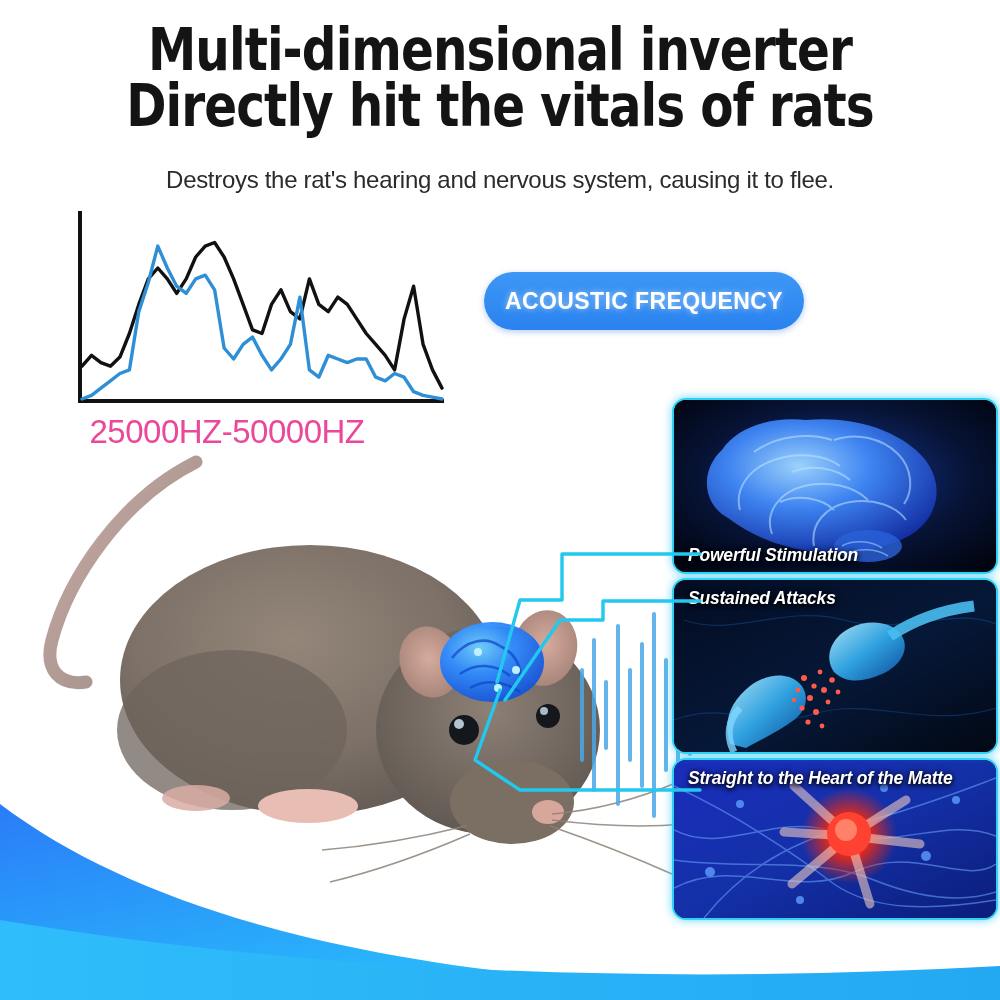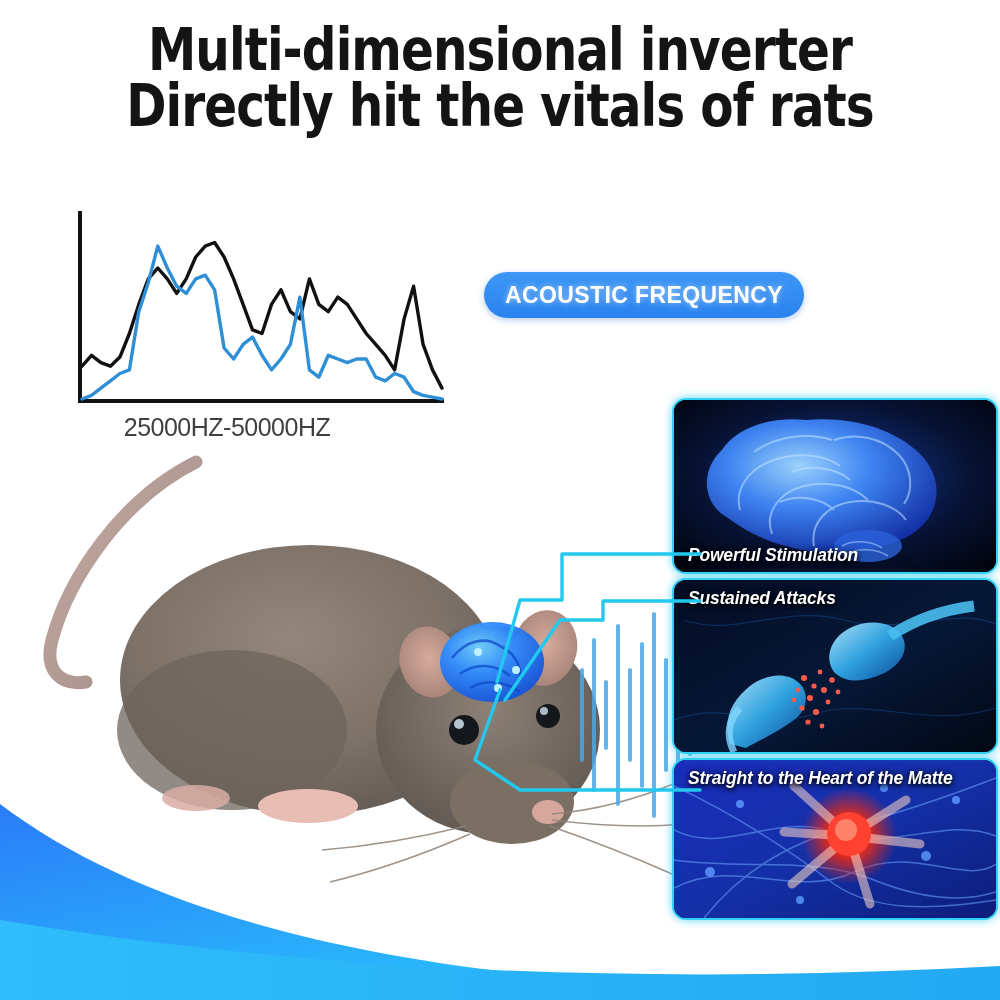--- a/index.html
+++ b/index.html
@@ -12,24 +12,24 @@
     font-weight:bold;color:#141414;font-size:58px;line-height:56px;letter-spacing:-1px;
     transform:scaleX(.93);transform-origin:50% 0;}
   .headline div{white-space:nowrap;}
   .subtitle{position:absolute;left:0;top:166px;width:1000px;text-align:center;
     font-size:24px;color:#2b2b2b;letter-spacing:-.3px;}
 
   
   .chart-wrap{position:absolute;left:62px;top:205px;width:400px;height:255px;}
   .chart-svg{position:absolute;left:0;top:0;}
   .chart-label{position:absolute;left:0;top:208px;width:330px;text-align:center;
-    font-size:25px;color:#404040;letter-spacing:-.5px;}
-
-  
-  .pill{position:absolute;left:484px;top:272px;width:320px;height:46px;border-radius:29px;
+    font-size:33px;color:#ec4899;letter-spacing:-.5px;}
+
+  
+  .pill{position:absolute;left:484px;top:272px;width:320px;height:58px;border-radius:29px;
     background:linear-gradient(180deg,#3d97f5 0%,#2a82ef 100%);
     box-shadow:0 2px 6px rgba(40,110,220,.35);
     display:flex;align-items:center;justify-content:center;}
   .pill span{color:#fff;font-weight:bold;font-size:23px;letter-spacing:.4px;
     text-shadow:0 0 6px rgba(255,255,255,.55);}
 
   
   .rat-area{position:absolute;left:0;top:430px;width:700px;height:470px;}
 
   
@@ -53,20 +53,21 @@
 </style>
 </head>
 <body>
 
 <div id="page">
 
   <div class="headline">
     <div>Multi-dimensional inverter</div>
     <div>Directly hit the vitals of rats</div>
   </div>
+  <div class="subtitle">Destroys the rat's hearing and nervous system, causing it to flee.</div>
 
   <div class="chart-wrap">
     <svg class="chart-svg" width="400" height="210" viewBox="0 0 400 210">
       <polyline fill="none" stroke="#111" stroke-width="4" points="18,6 18,196 382,196"></polyline>
       <polyline id="curve-black" fill="none" stroke="#111111" stroke-width="3.4" stroke-linejoin="round" stroke-linecap="round" points="20.0,161.2 29.5,150.3 38.9,157.6 48.4,161.2 57.9,152.1 67.4,128.5 76.8,99.4 86.3,73.9 95.8,63.0 105.3,73.9 114.7,88.4 124.2,73.9 133.7,52.0 143.2,41.1 152.6,37.5 162.1,52.0 171.6,73.9 181.1,99.4 190.5,124.8 200.0,128.5 209.5,99.4 218.9,84.8 228.4,106.6 237.9,113.9 247.4,73.9 256.8,99.4 266.3,106.6 275.8,92.1 285.3,99.4 294.7,113.9 304.2,128.5 313.7,139.4 323.2,150.3 332.6,164.9 342.1,113.9 351.6,81.2 361.1,139.4 370.5,164.9 380.0,183.1"></polyline>
       <polyline id="curve-blue" fill="none" stroke="#2f8fd6" stroke-width="3.4" stroke-linejoin="round" stroke-linecap="round" points="20.0,194.0 29.5,190.4 38.9,183.1 48.4,175.8 57.9,168.5 67.4,164.9 76.8,106.6 86.3,77.5 95.8,41.1 105.3,63.0 114.7,81.2 124.2,88.4 133.7,73.9 143.2,70.2 152.6,84.8 162.1,143.0 171.6,154.0 181.1,139.4 190.5,132.1 200.0,150.3 209.5,164.9 218.9,154.0 228.4,139.4 237.9,92.1 247.4,164.9 256.8,172.2 266.3,150.3 275.8,154.0 285.3,157.6 294.7,154.0 304.2,154.0 313.7,172.2 323.2,175.8 332.6,168.5 342.1,172.2 351.6,186.7 361.1,190.4 370.5,192.2 380.0,194.0"></polyline>
     </svg>
     <div class="chart-label">25000HZ-50000HZ</div>
   </div>
 

